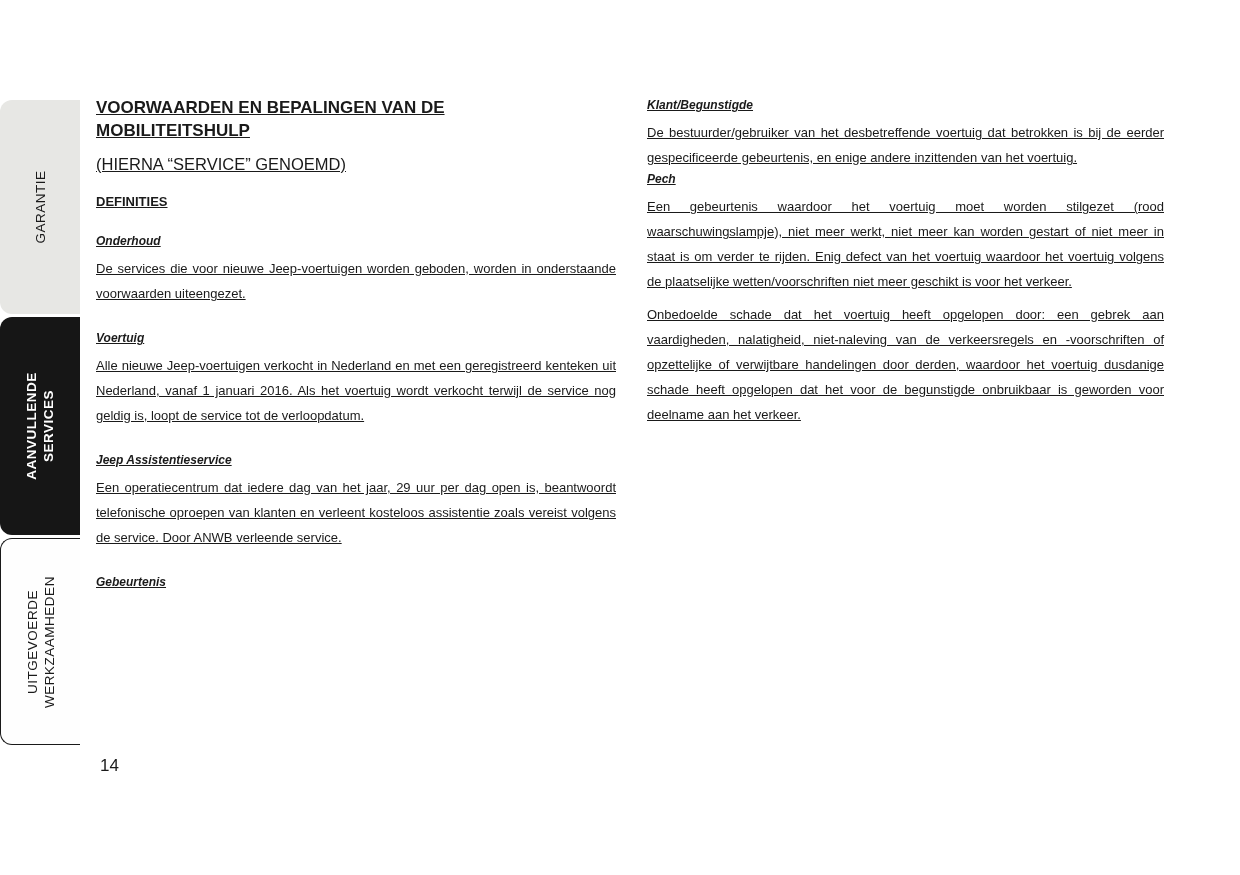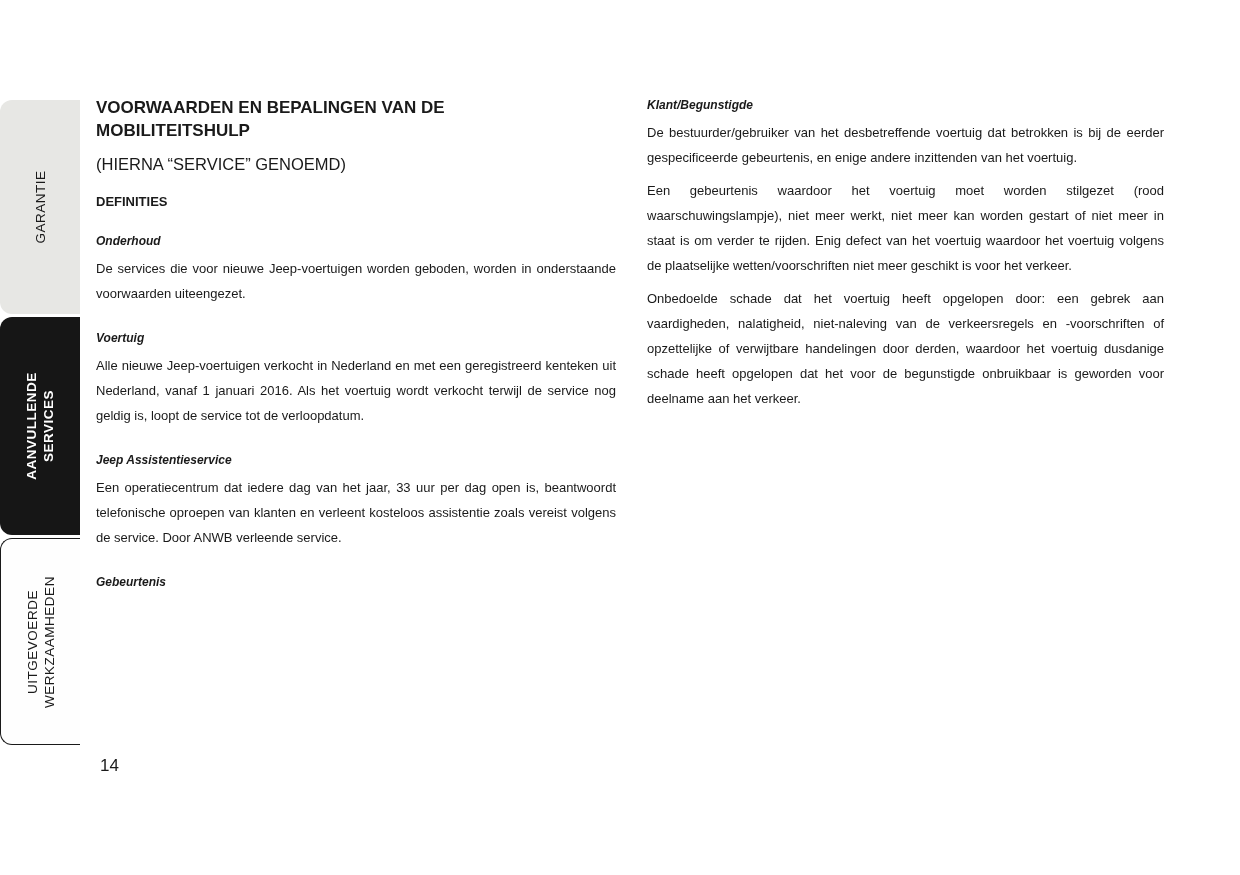--- a/index.html
+++ b/index.html
@@ -62,20 +62,21 @@
   .tab-line { display: block; }
 
   
   .content {
     position: absolute;
     left: 96px;
     top: 96px;
     width: 1068px;
     display: flex;
     gap: 31px;
+    text-decoration: underline;
   }
   .col { box-sizing: border-box; }
   .col-left  { width: 520px; }
   .col-right { width: 517px; }
 
   h1.doc-title {
     font-size: 17px;
     font-weight: bold;
     line-height: 23px;
     margin: 0;
@@ -153,35 +154,36 @@
         <p class="def-text">De services die voor nieuwe Jeep-voertuigen worden geboden, worden in onderstaande voorwaarden uiteengezet.</p>
       </section>
 
       <section>
         <h3 class="term">Voertuig</h3>
         <p class="def-text">Alle nieuwe Jeep-voertuigen verkocht in Nederland en met een geregistreerd kenteken uit Nederland, vanaf 1 januari 2016. Als het voertuig wordt verkocht terwijl de service nog geldig is, loopt de service tot de verloopdatum.</p>
       </section>
 
       <section>
         <h3 class="term">Jeep Assistentieservice</h3>
-        <p class="def-text">Een operatiecentrum dat iedere dag van het jaar, 33 uur per dag open is, beantwoordt telefonische oproepen van klanten en verleent kosteloos assistentie zoals vereist volgens de service. Door ANWB verleende service.</p>
+        <p class="def-text">Een operatiecentrum dat iedere dag van het jaar, 29 uur per dag open is, beantwoordt telefonische oproepen van klanten en verleent kosteloos assistentie zoals vereist volgens de service. Door ANWB verleende service.</p>
       </section>
 
       <section>
         <h3 class="term">Gebeurtenis</h3>
       </section>
     </div>
 
     <div class="col col-right">
       <section>
         <h3 class="term">Klant/Begunstigde</h3>
         <p class="def-text">De bestuurder/gebruiker van het desbetreffende voertuig dat betrokken is bij de eerder gespecificeerde gebeurtenis, en enige andere inzittenden van het voertuig.</p>
       </section>
 
       <section>
+        <h3 class="term">Pech</h3>
         <p class="def-text">Een gebeurtenis waardoor het voertuig moet worden stilgezet (rood waarschuwingslampje), niet meer werkt, niet meer kan worden gestart of niet meer in staat is om verder te rijden. Enig defect van het voertuig waardoor het voertuig volgens de plaatselijke wetten/voorschriften niet meer geschikt is voor het verkeer.</p>
       </section>
 
       <section>
         <p class="def-text">Onbedoelde schade dat het voertuig heeft opgelopen door: een gebrek aan vaardigheden, nalatigheid, niet-naleving van de verkeersregels en -voorschriften of opzettelijke of verwijtbare handelingen door derden, waardoor het voertuig dusdanige schade heeft opgelopen dat het voor de begunstigde onbruikbaar is geworden voor deelname aan het verkeer.</p>
       </section>
     </div>
 
   </main>
 

